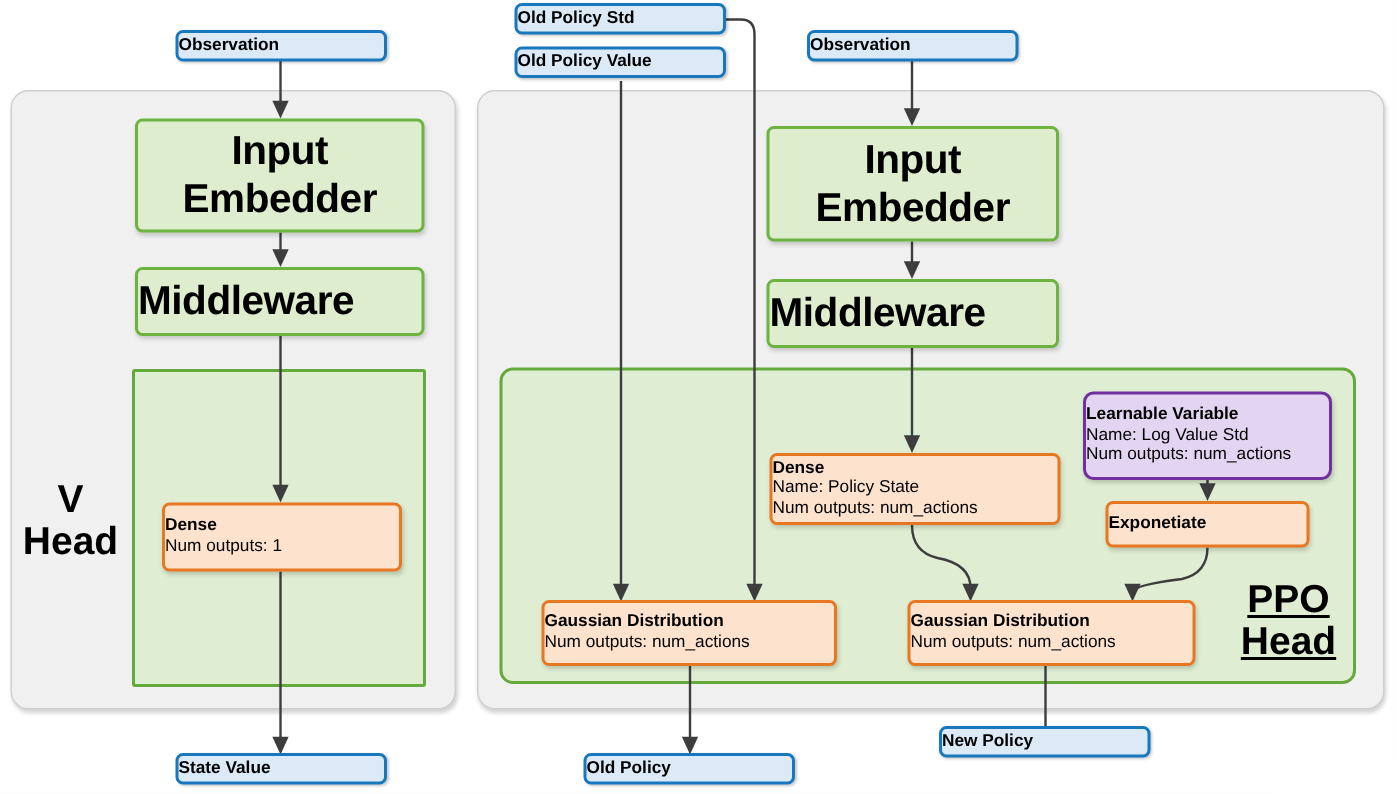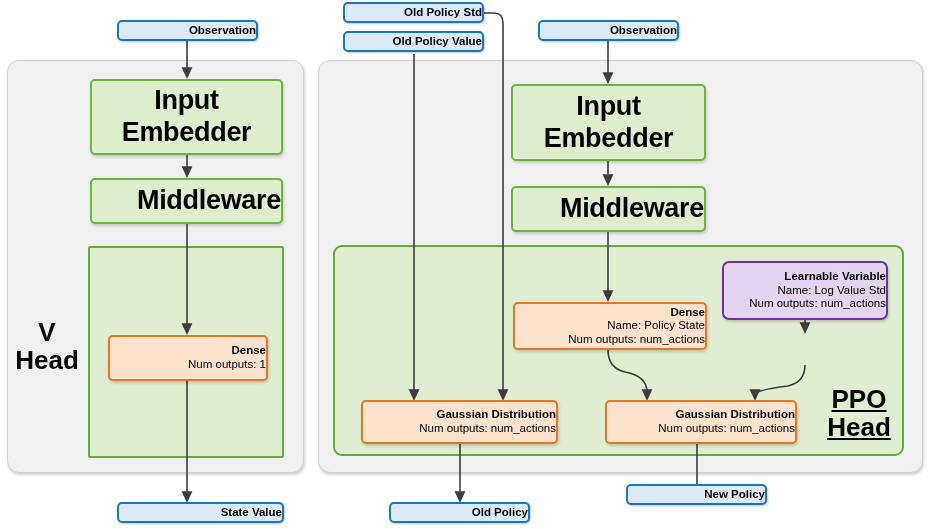--- a/index.html
+++ b/index.html
@@ -15,21 +15,21 @@
     width: 931px;
     height: 529px;
     background: #ffffff;
     overflow: hidden;
   }
   .node {
     position: absolute;
     box-sizing: border-box;
     display: flex;
     flex-direction: column;
-    align-items: flex-end;
+    align-items: flex-start;
     justify-content: center;
     text-align: center;
     line-height: 1.18;
     color: #000000;
   }
   
   .panel-grey {
     position: absolute;
     box-sizing: border-box;
     background: #f0f0f0;
@@ -201,32 +201,35 @@
     <span>Name: Policy State</span>
     <span>Num outputs: num_actions</span>
   </div>
 
   <div class="node box-purple" style="left:722px; top:261px; width:166px; height:59px;">
     <span class="ttl">Learnable Variable</span>
     <span>Name: Log Value Std</span>
     <span>Num outputs: num_actions</span>
   </div>
 
+  <div class="node box-orange" style="left:737px; top:334px; width:136px; height:31px;">
+    <span class="ttl">Exponetiate</span>
+  </div>
 
   <div class="node box-orange" style="left:361px; top:400px; width:197px; height:44px;">
     <span class="ttl">Gaussian Distribution</span>
     <span>Num outputs: num_actions</span>
   </div>
 
   <div class="node box-orange" style="left:605px; top:400px; width:192px; height:44px;">
     <span class="ttl">Gaussian Distribution</span>
     <span>Num outputs: num_actions</span>
   </div>
 
-  <div class="node box-blue" style="left:117px; top:502px; width:167px; height:21px;">
+  <div class="node box-blue" style="left:117px; top:502px; width:141px; height:21px;">
     <span>State Value</span>
   </div>
 
   <div class="node box-blue" style="left:389px; top:502px; width:141px; height:21px;">
     <span>Old Policy</span>
   </div>
 
   <div class="node box-blue" style="left:626px; top:484px; width:141px; height:21px;">
     <span>New Policy</span>
   </div>

